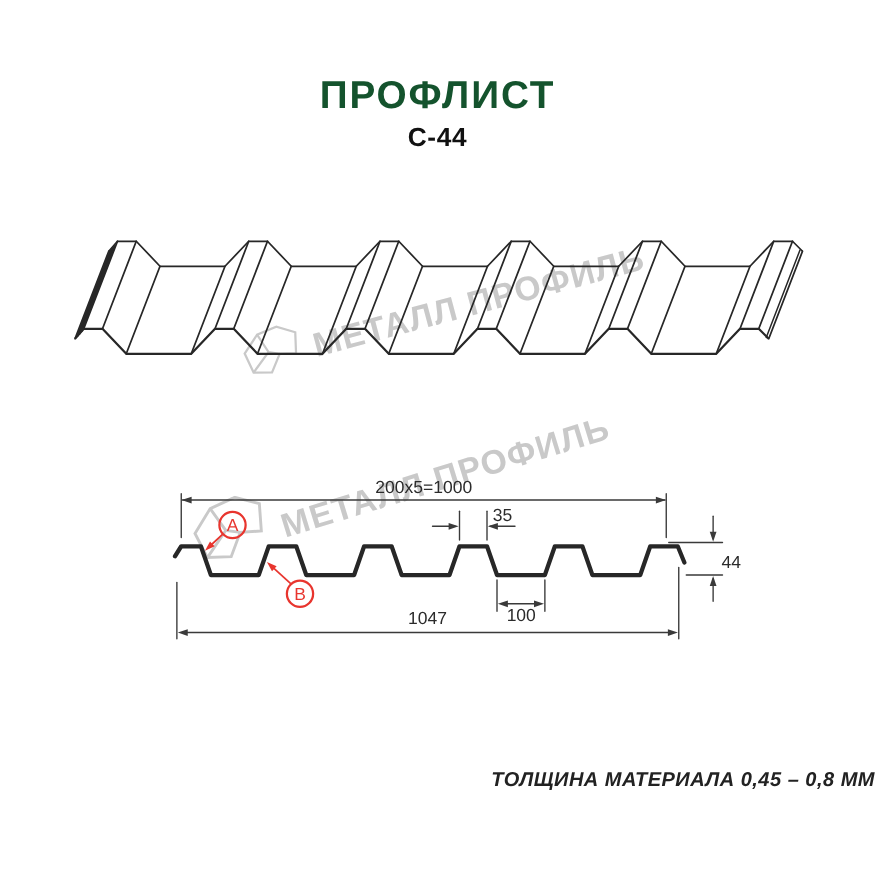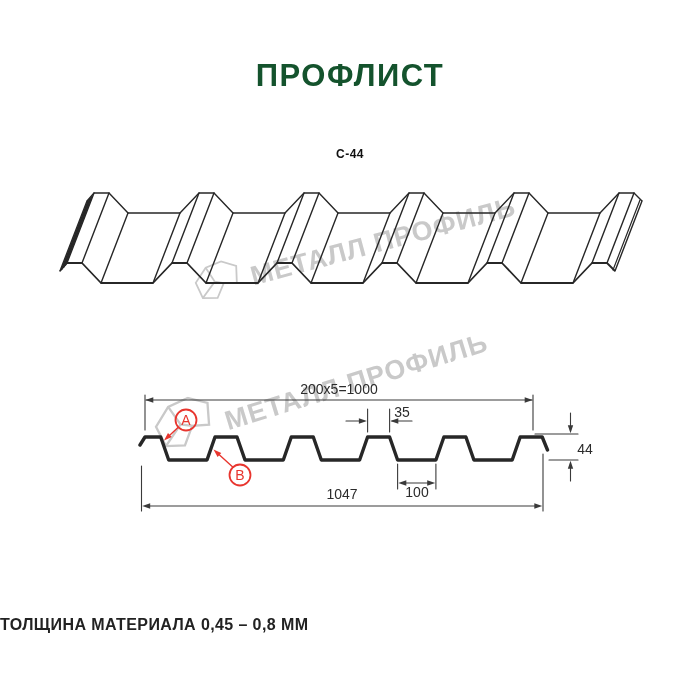--- a/index.html
+++ b/index.html
@@ -1,23 +1,23 @@
 <!DOCTYPE html>
 <html style="--accent: #e8352e; --wm: #c9c9c9;"><head>
 <meta charset="utf-8">
 <style>
   html,body{margin:0;padding:0;background:#ffffff;}
   .page{position:relative;width:700px;height:700px;background:#fff;overflow:hidden;
         font-family:"Liberation Sans",sans-serif;color:#1c1c1c;}
   .title{position:absolute;top:58px;left:0;right:0;text-align:center;margin:0;
          font-size:31px;font-weight:bold;letter-spacing:1.5px;color:#14532d;}
   .subtitle{position:absolute;top:99px;left:0;right:0;text-align:center;
-            font-size:12px;font-weight:bold;letter-spacing:.5px;color:#111;margin-top:48px;}
-  .footer{position:absolute;top:616px;left:0;right:0;text-align:left;
-          font-size:16px;font-weight:bold;letter-spacing:.4px;color:#222;}
+            font-size:21px;font-weight:bold;letter-spacing:.5px;color:#111;}
+  .footer{position:absolute;top:616px;left:0;right:0;text-align:right;
+          font-size:16px;font-weight:bold;letter-spacing:.4px;color:#222;font-style:italic;}
   .wm{position:absolute;display:flex;align-items:flex-end;gap:10px;z-index:1;
       transform-origin:left center;pointer-events:none;}
   .wm1{left:194px;top:268px;transform:rotate(-15deg);}
   .wm2{left:154px;top:408px;transform:rotate(-17deg);}
   .wmtext{font-size:27px;font-weight:bold;letter-spacing:1px;color:var(--wm);
           white-space:nowrap;line-height:1.1;}
   .logo{stroke:var(--wm);fill:none;stroke-width:2.4;}
   .drawing{position:absolute;z-index:2;}
   #iso{left:40px;top:160px;}
   #sec{left:0px;top:380px;}

